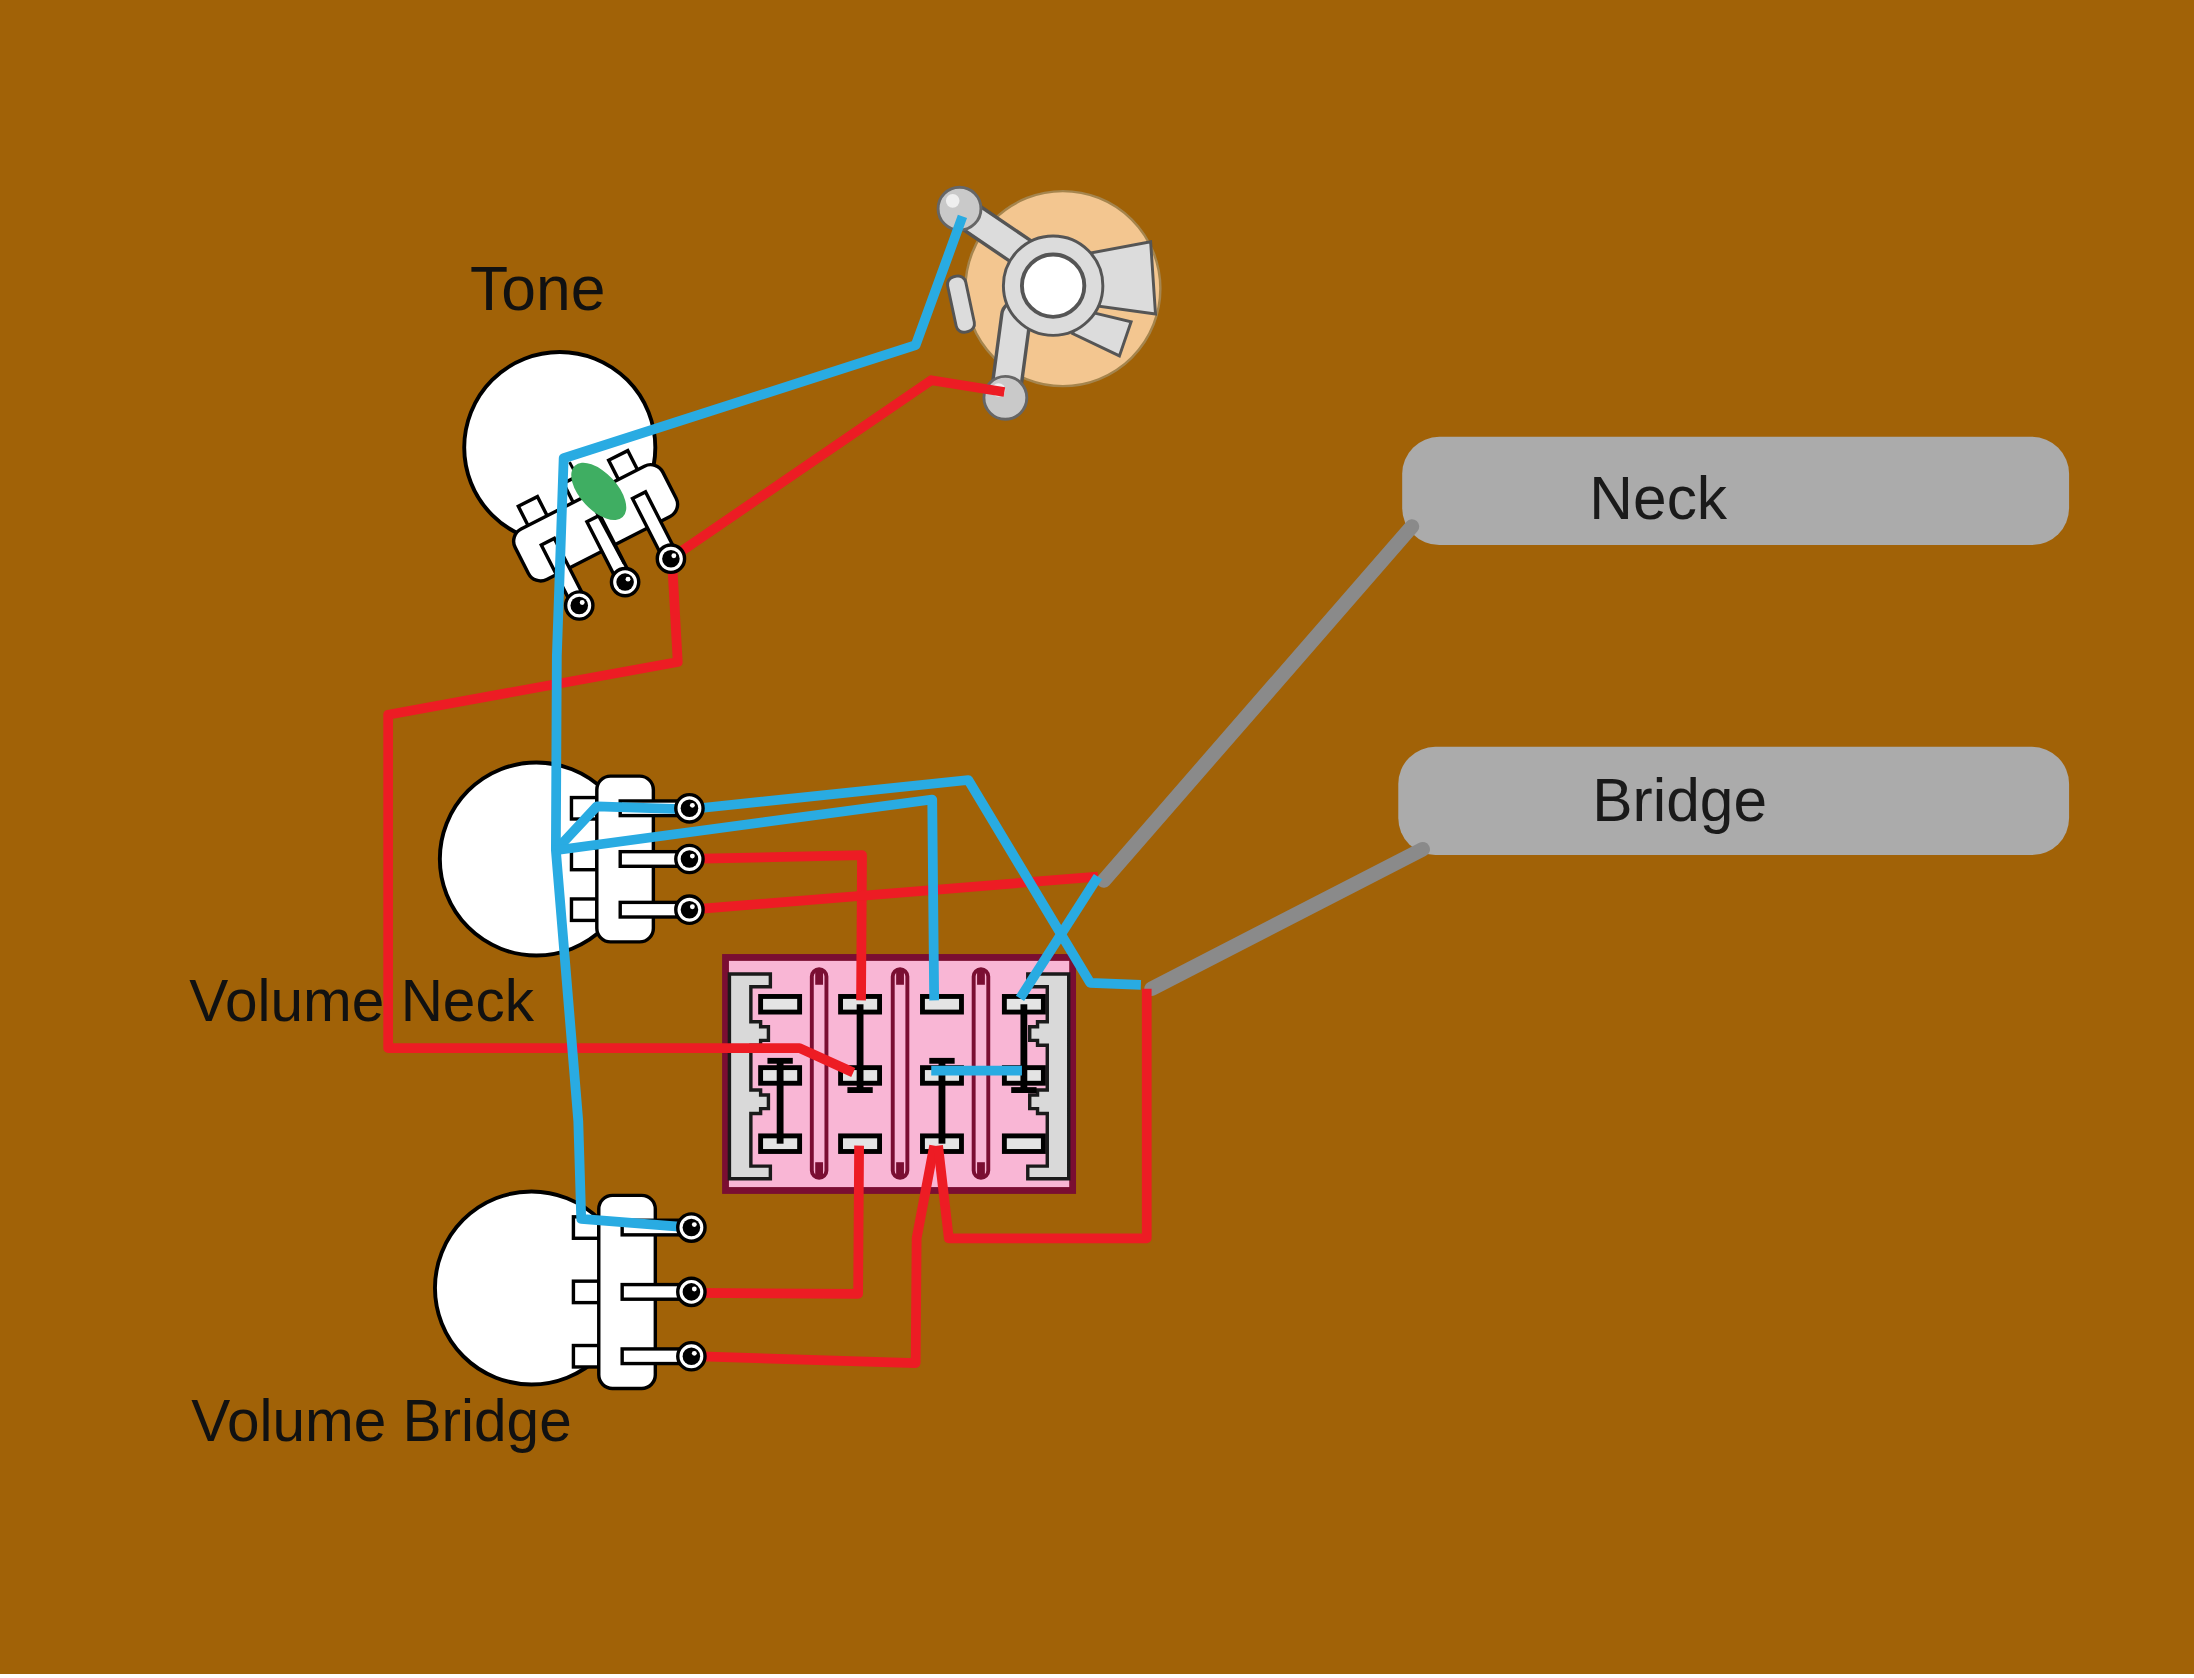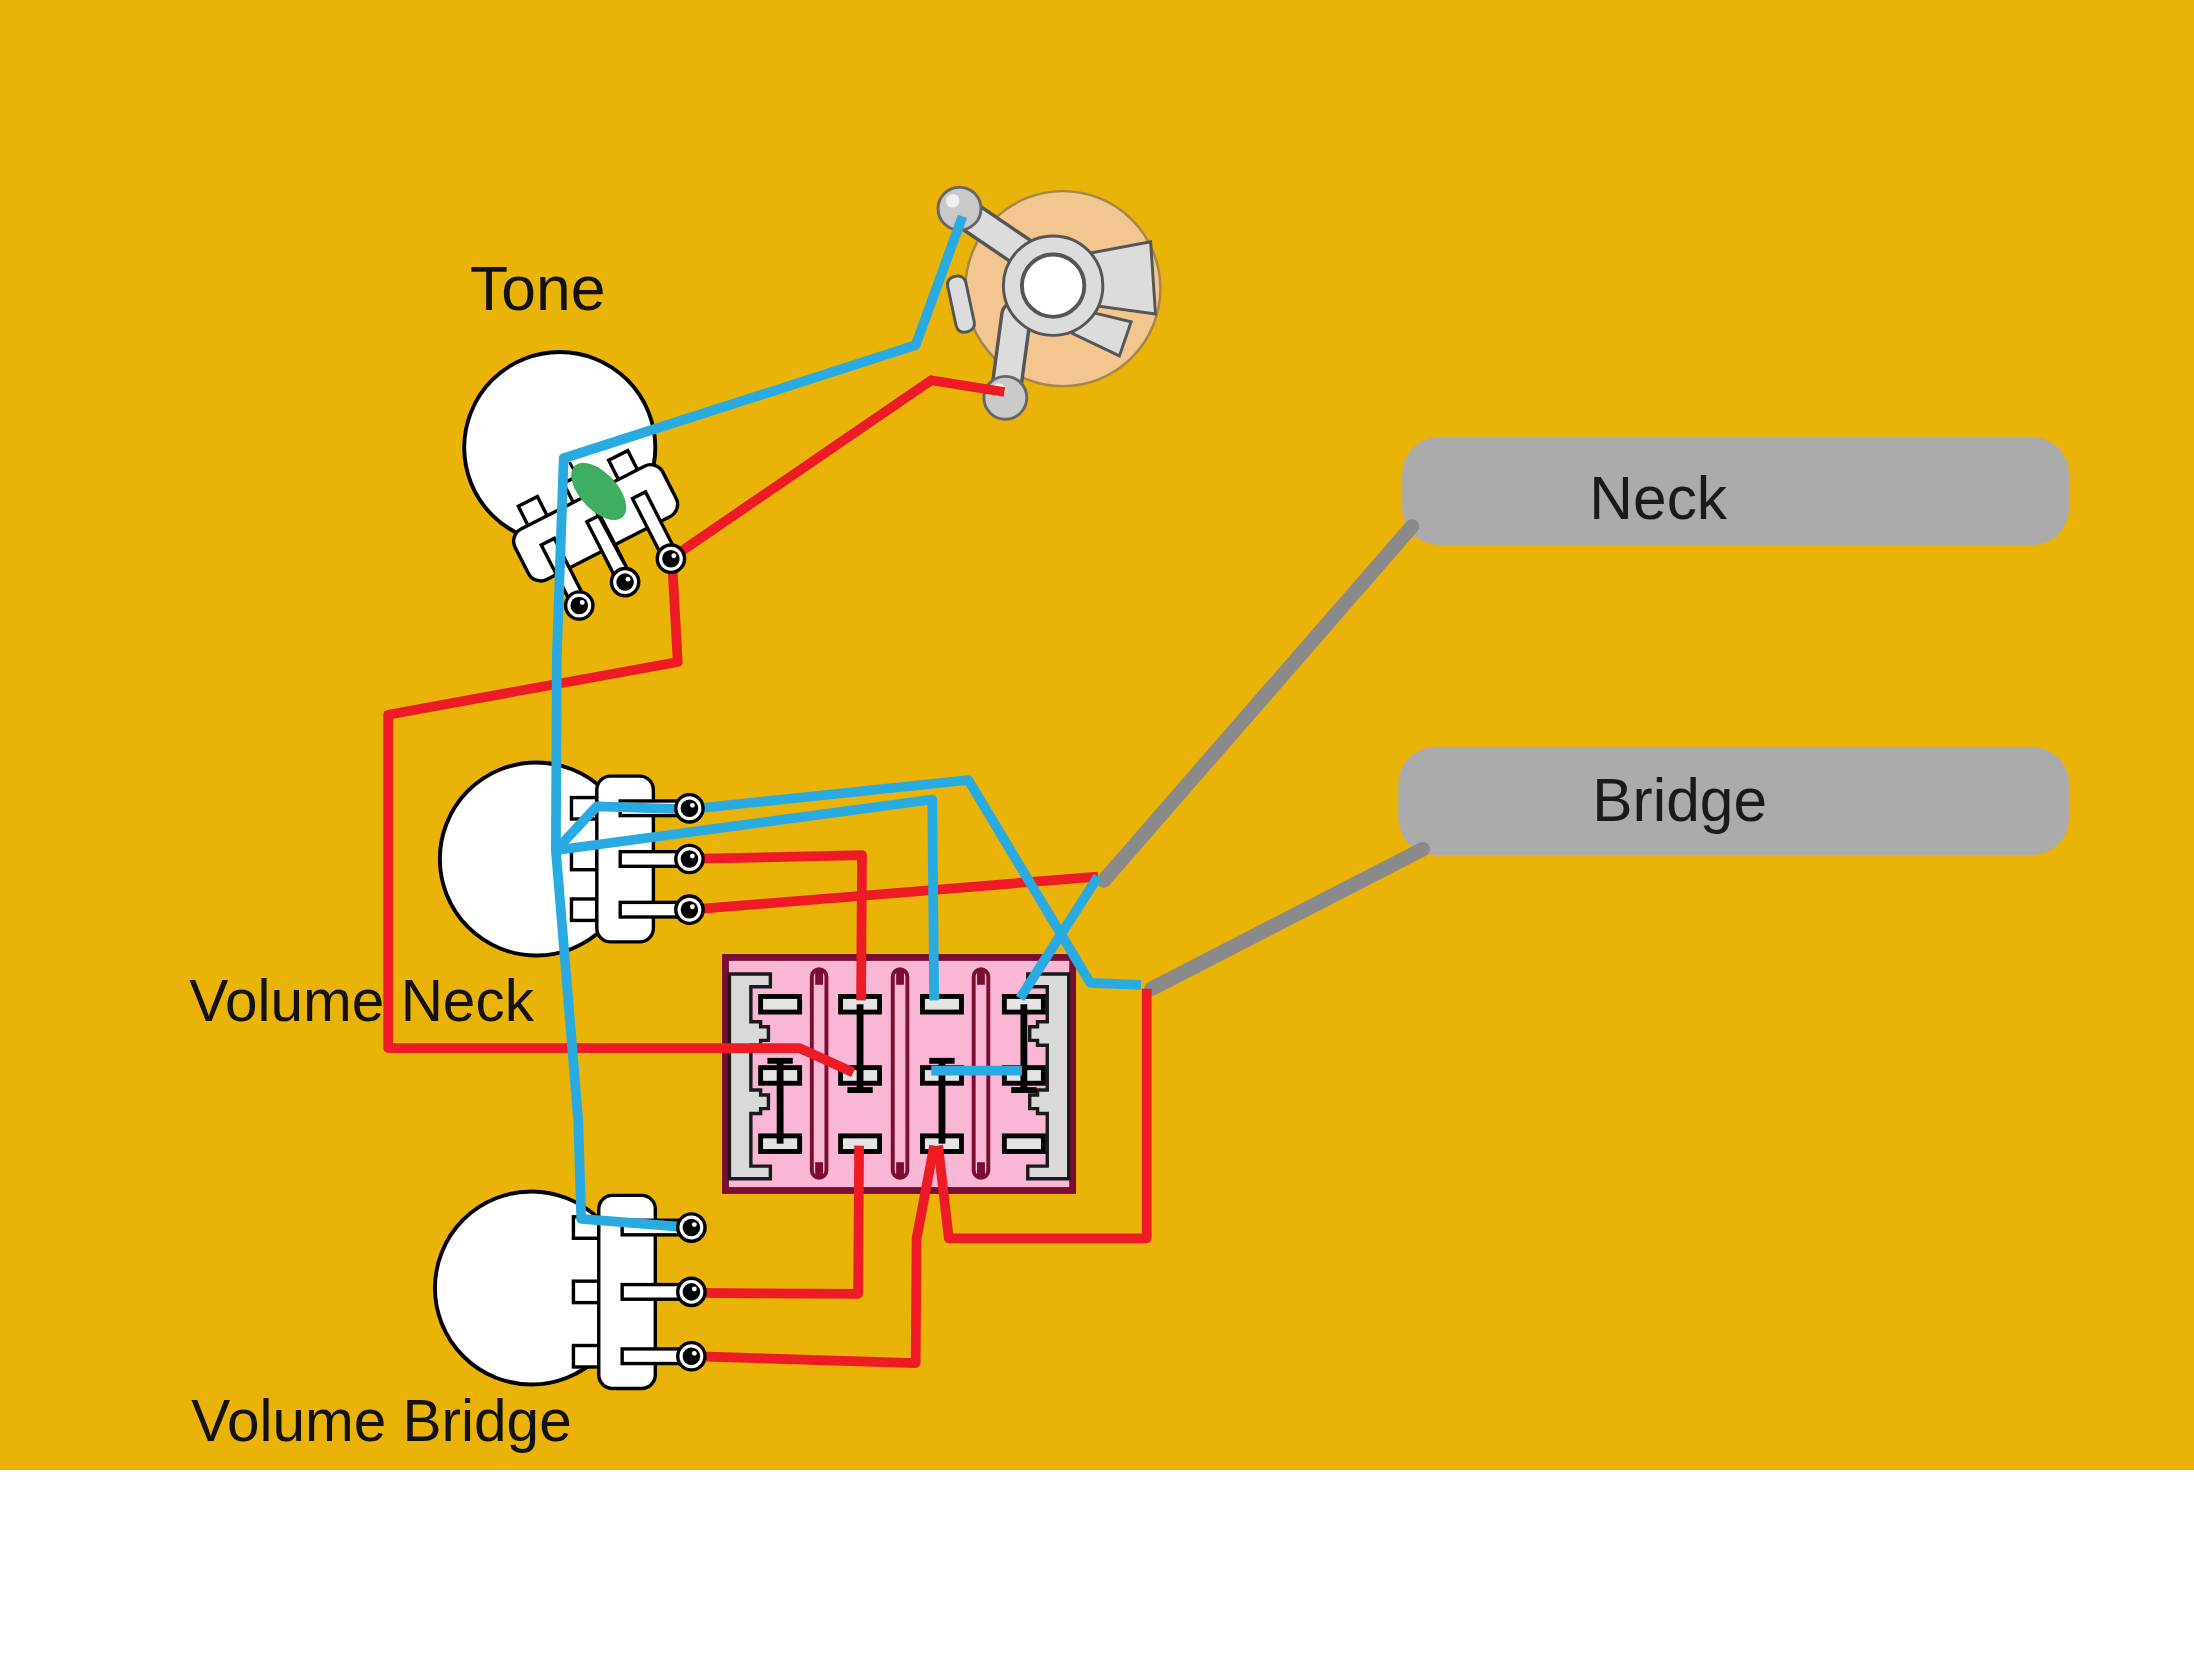--- a/index.html
+++ b/index.html
@@ -1,16 +1,16 @@
 <!DOCTYPE html>
 <html style="--wire-hot-red: #ed1c24; --wire-ground-blue: #29abe2; --pickup-wire-gray: #8a8a8a; --pickup-box-gray: #ababab; --switch-body-pink: #f9b6d5; --switch-border-maroon: #7a0e32; --jack-body-tan: #f3c690; --capacitor-green: #3fae62;"><head>
 <meta charset="utf-8">
 <style>
   html,body{margin:0;padding:0;background:#fff;}
-  #canvas{position:relative;width:2194px;height:1470px;background:#eab308;overflow:hidden;}
+  #canvas{position:relative;width:2194px;height:1674px;background:#a16207;overflow:hidden;}
   svg{position:absolute;left:0;top:0;}
   text{font-family:"Liberation Sans",sans-serif;fill:#111;}
   .pot-label{font-size:60px;}
   .tone-label{font-size:64px;}
   .box-label{font-size:62px;fill:#1a1a1a;}
   .wire-red{fill:none;stroke:var(--wire-hot-red);stroke-width:10;stroke-linejoin:round;}
   .wire-blue{fill:none;stroke:var(--wire-ground-blue);stroke-width:10;stroke-linejoin:round;}
   .wire-gray{stroke:var(--pickup-wire-gray);stroke-width:15;stroke-linecap:round;}
   .pot-body{fill:#fff;stroke:#000;stroke-width:4;}
   .metal{fill:#fff;stroke:#000;stroke-width:3.5;}

